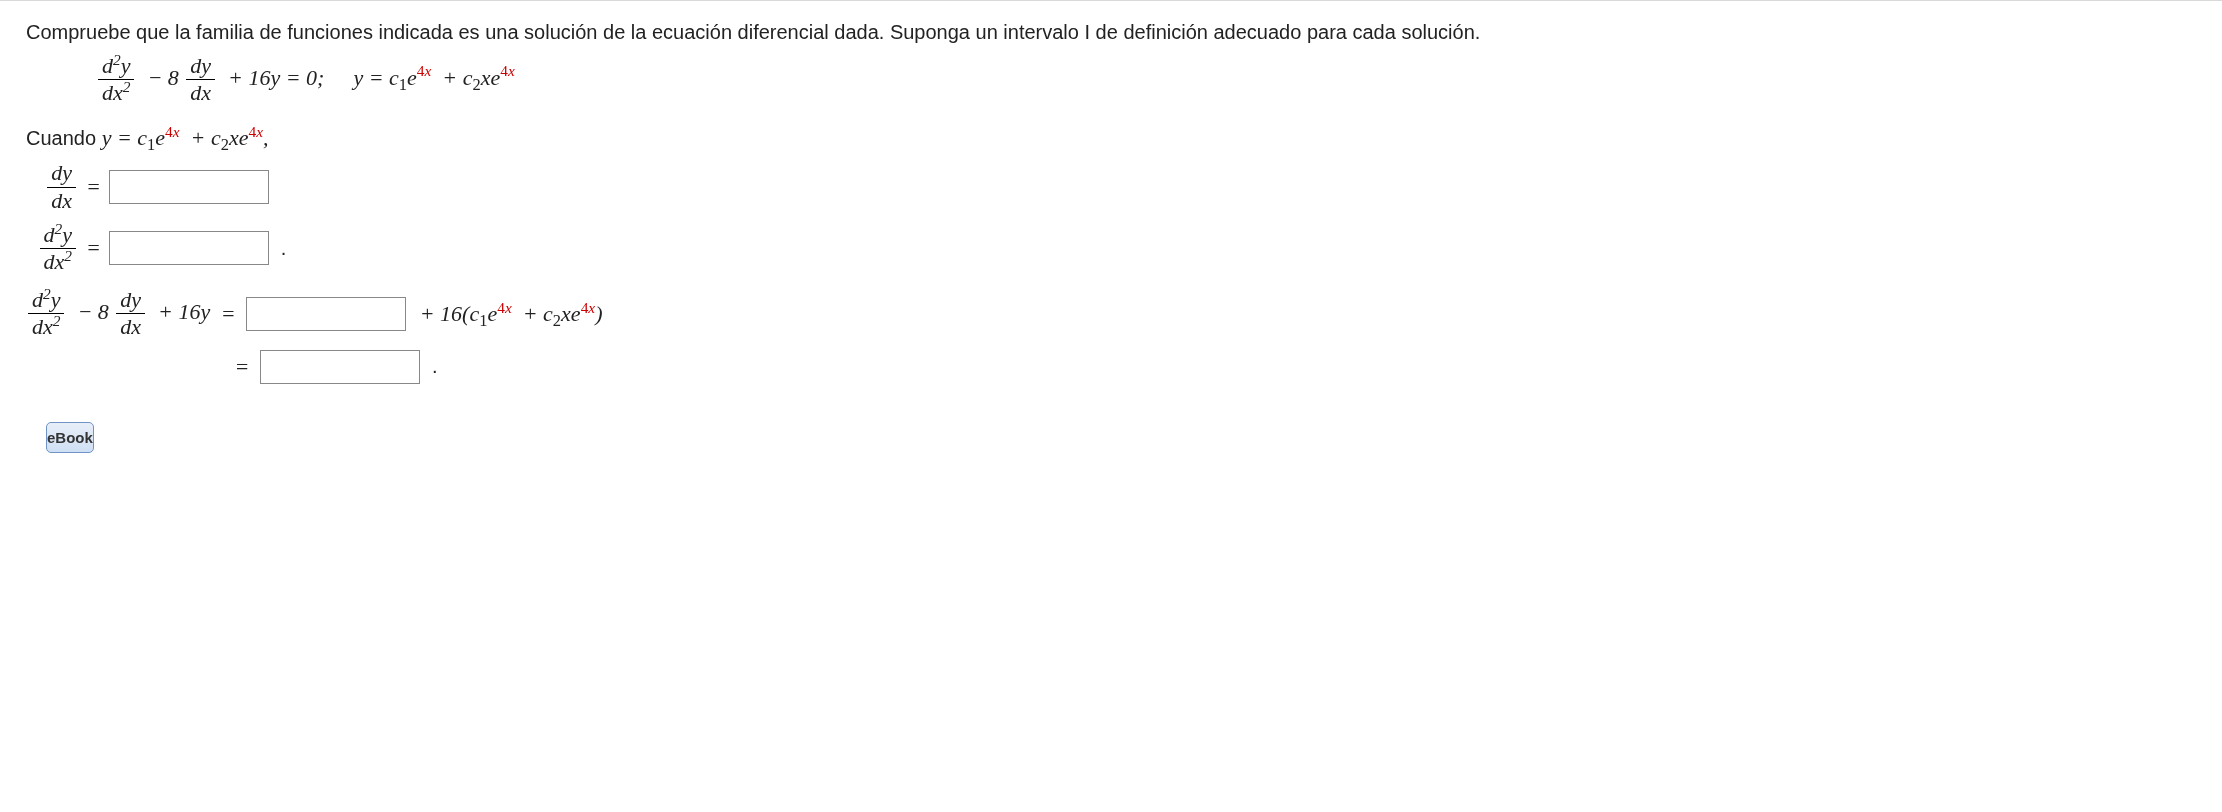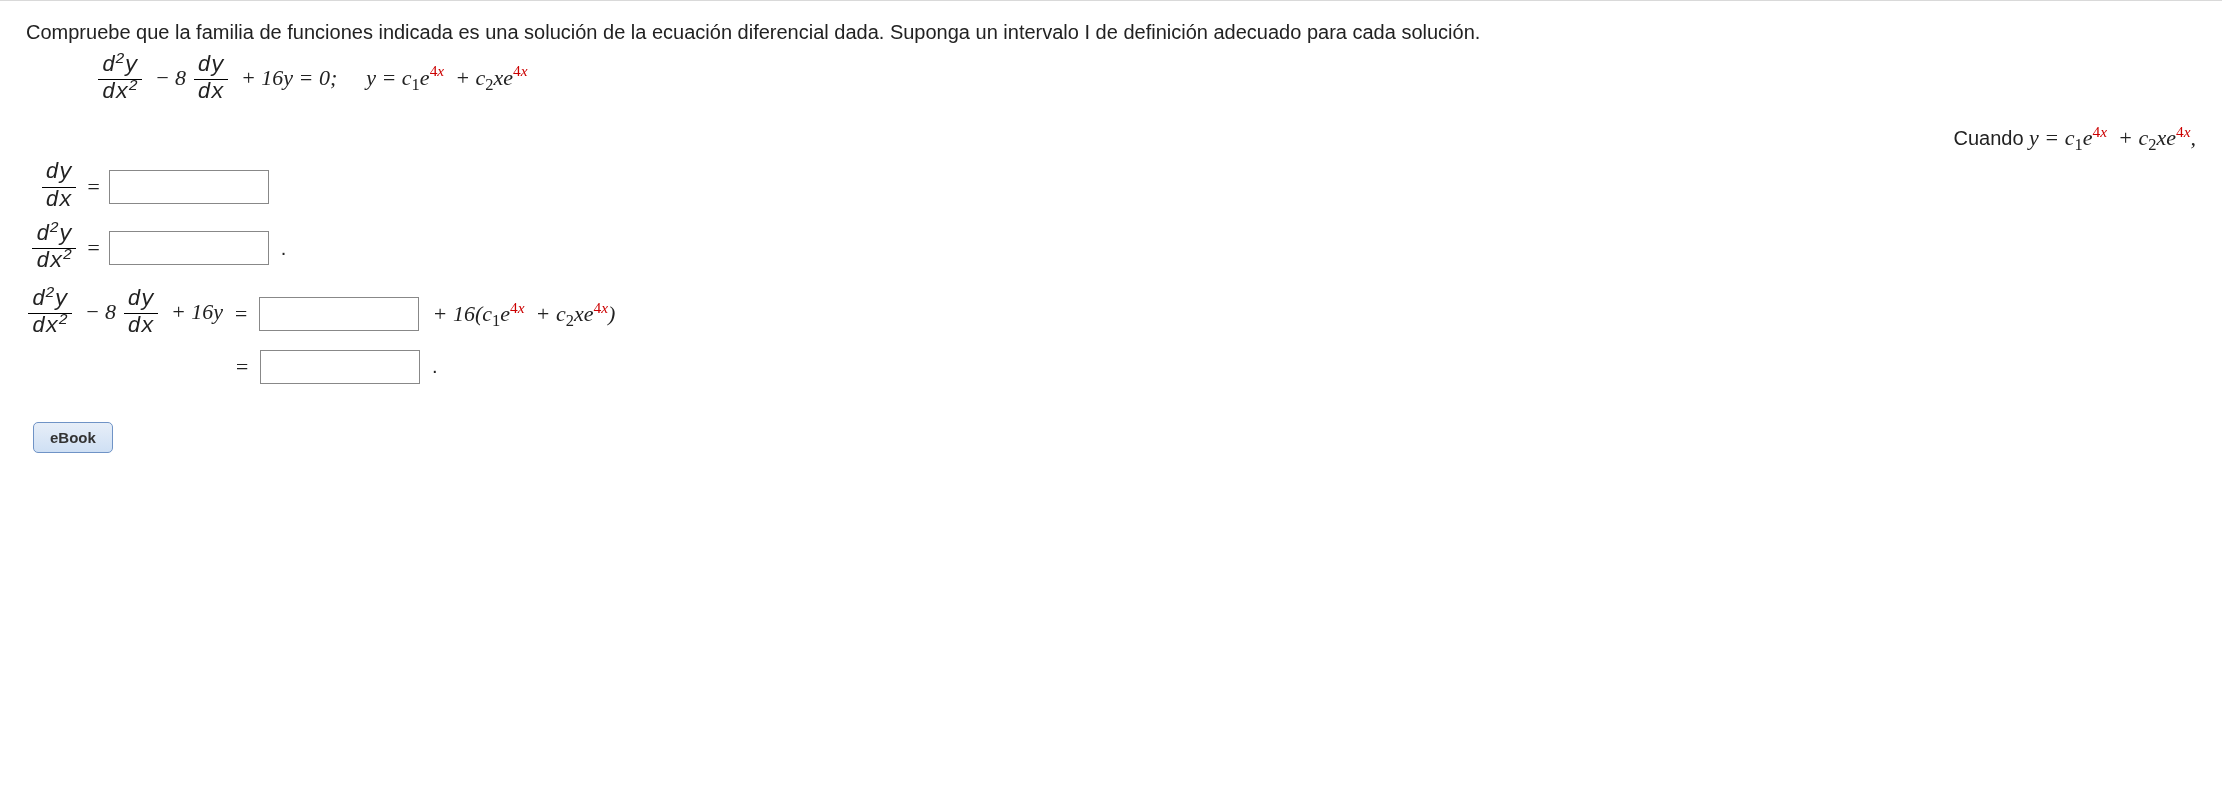--- a/index.html
+++ b/index.html
@@ -24,21 +24,20 @@
     white-space: nowrap;
   }
   .math sup { font-size: 0.7em; vertical-align: super; line-height: 0; }
   .math sub { font-size: 0.75em; vertical-align: sub; line-height: 0; font-style: normal; }
   .frac {
     display: inline-block;
     vertical-align: middle;
     text-align: center;
     margin: 0 2px;
     line-height: 1.1;
-    font-family: Liberation Mono, monospace;
   }
   .frac .num {
     display: block;
     border-bottom: 1.3px solid #000;
     padding: 0 4px 1px 4px;
   }
   .frac .den {
     display: block;
     padding: 1px 4px 0 4px;
   }
@@ -64,22 +63,22 @@
     font-size: 20px;
     padding: 2px 4px;
     box-sizing: border-box;
   }
   .blank.w1 { width: 160px; }
   .blank.w2 { width: 160px; }
   .blank.w3 { width: 160px; }
   .ebook-btn {
     display: inline-block;
     margin-top: 28px;
-    margin-left: 7px;
-    padding: 6px 16px;
+    margin-left: 20px;
+    padding: 6px 0;
     font-size: 15px;
     font-weight: bold;
     color: #333;
     background: linear-gradient(#e7eef8, #cfe0f4);
     border: 1px solid #6f93c6;
     border-radius: 5px;
     cursor: pointer;
   }
   .gap { display:inline-block; width: 18px; }
   .red { color: #c00; font-style: normal; }
@@ -106,21 +105,21 @@
       <span class="num"><i>dy</i></span>
       <span class="den"><i>dx</i></span>
     </span>
     &nbsp;+&nbsp;16<i>y</i>&nbsp;=&nbsp;0;
     <span class="gap"></span>
     <i>y</i>&nbsp;=&nbsp;<i>c</i><sub>1</sub><i>e</i><sup><span class="red">4<i style="color:#c00">x</i></span></sup>
     &nbsp;+&nbsp;<i>c</i><sub>2</sub><i>xe</i><sup><span class="red">4<i style="color:#c00">x</i></span></sup>
   </div>
 
   
-  <div style="margin-top:12px;text-align:right;">
+  <div style="margin-top:12px;">
     <span>Cuando </span>
     <span class="math">
       <i>y</i>&nbsp;=&nbsp;<i>c</i><sub>1</sub><i>e</i><sup><span class="red">4<i style="color:#c00">x</i></span></sup>
       &nbsp;+&nbsp;<i>c</i><sub>2</sub><i>xe</i><sup><span class="red">4<i style="color:#c00">x</i></span></sup>,
     </span>
   </div>
 
   
   <div class="line">
     <span class="math lhs">

